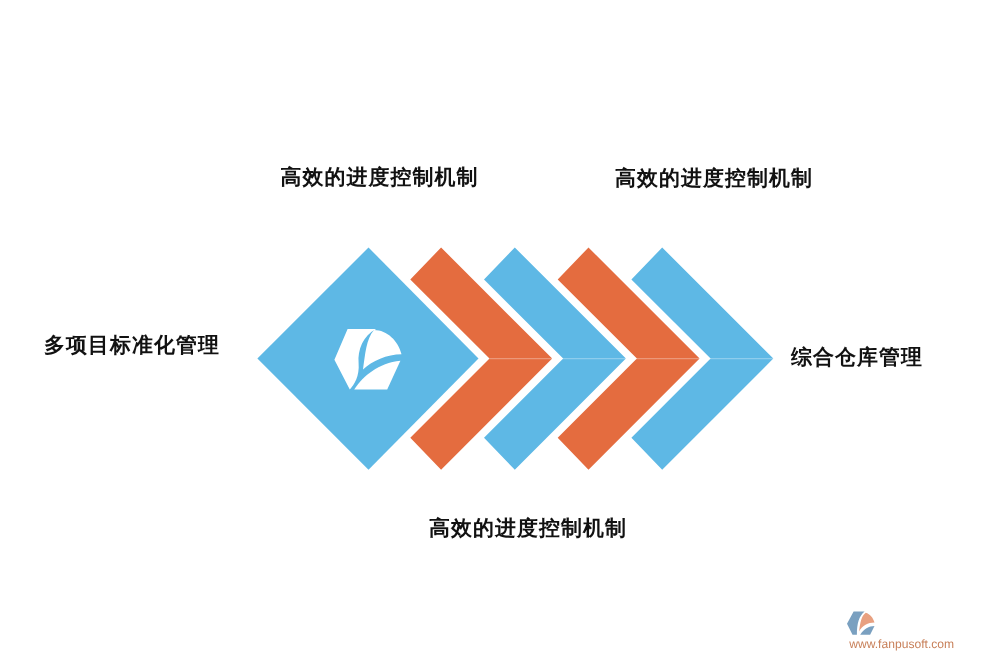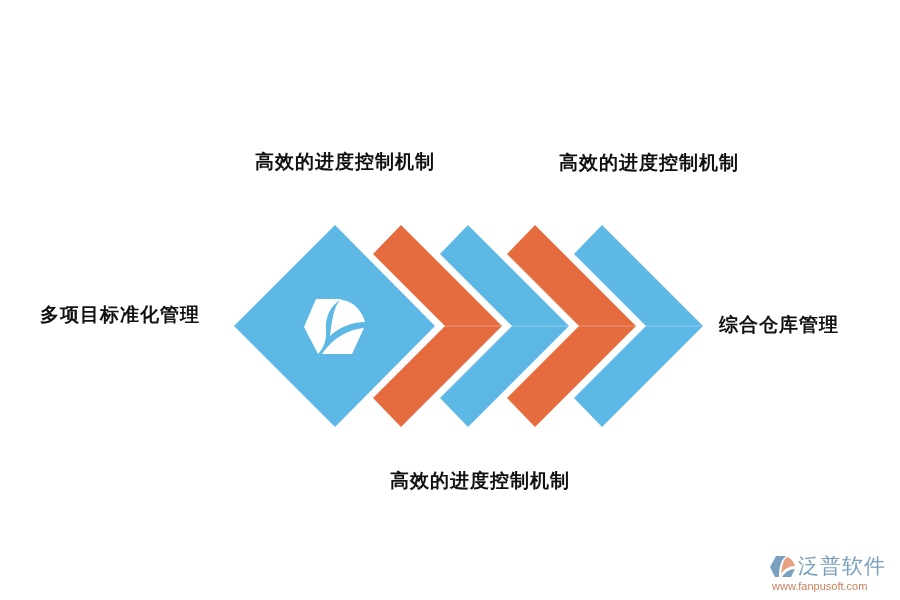--- a/index.html
+++ b/index.html
@@ -46,15 +46,14 @@
 <div class="label" style="left:559px; top:151px;">高效的进度控制机制</div>
 <div class="label" style="left:390px; top:469px;">高效的进度控制机制</div>
 <div class="label" style="left:719px; top:315px;font-family:Liberation Mono, monospace;">综合仓库管理</div>
 
 <div class="wm">
   <svg class="wm-logo" viewBox="0 0 26 24">
     <path d="M6,1 L16,1 C11,5 9,12 9,22 L5,22 L0,12 Z" fill="#7aa0c0"></path>
     <path d="M17,2 C21,3 24,7 25,11 C19,11 14,14 11,19 C12,11 13,5 17,2 Z" fill="#e8a080"></path>
     <path d="M25,14 L21,22 L12,22 C15,17 20,14 25,14 Z" fill="#7aa0c0"></path>
   </svg>
-  <div class="wm-brand">泛普软件</div>
   <div class="wm-url">www.fanpusoft.com</div>
 </div>
 
 </body></html>

